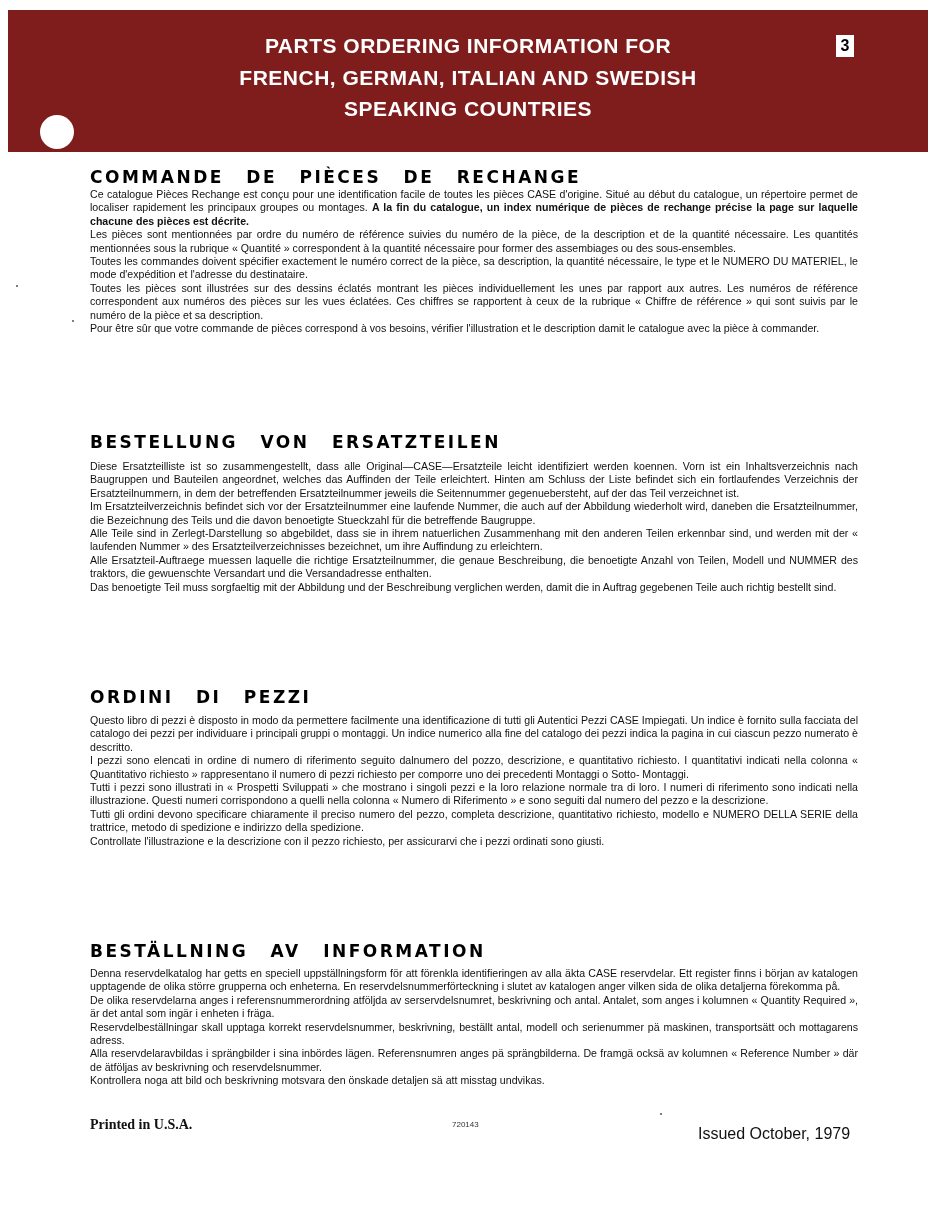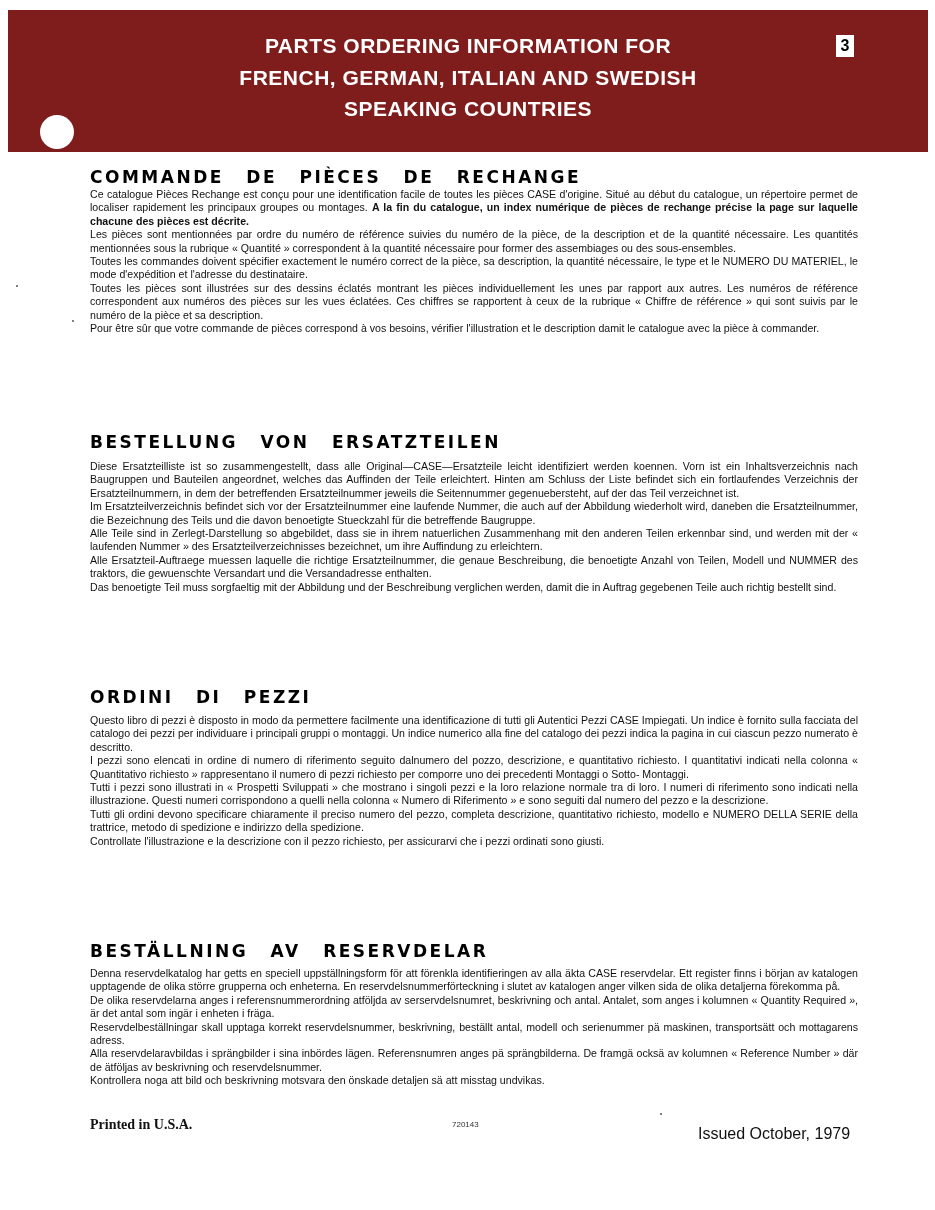--- a/index.html
+++ b/index.html
@@ -79,21 +79,21 @@
 
 <div class="section-title" style="top:687px;">ORDINI DI PEZZI</div>
 <div class="section-body" style="top:714px;">
   <p>Questo libro di pezzi è disposto in modo da permettere facilmente una identificazione di tutti gli Autentici Pezzi CASE Impiegati. Un indice è fornito sulla facciata del catalogo dei pezzi per individuare i principali gruppi o montaggi. Un indice numerico alla fine del catalogo dei pezzi indica la pagina in cui ciascun pezzo numerato è descritto.</p>
   <p>I pezzi sono elencati in ordine di numero di riferimento seguito dalnumero del pozzo, descrizione, e quantitativo richiesto. I quantitativi indicati nella colonna « Quantitativo richiesto » rappresentano il numero di pezzi richiesto per comporre uno dei precedenti Montaggi o Sotto- Montaggi.</p>
   <p>Tutti i pezzi sono illustrati in « Prospetti Sviluppati » che mostrano i singoli pezzi e la loro relazione normale tra di loro. I numeri di riferimento sono indicati nella illustrazione. Questi numeri corrispondono a quelli nella colonna « Numero di Riferimento » e sono seguiti dal numero del pezzo e la descrizione.</p>
   <p>Tutti gli ordini devono specificare chiaramente il preciso numero del pezzo, completa descrizione, quantitativo richiesto, modello e NUMERO DELLA SERIE della trattrice, metodo di spedizione e indirizzo della spedizione.</p>
   <p>Controllate l'illustrazione e la descrizione con il pezzo richiesto, per assicurarvi che i pezzi ordinati sono giusti.</p>
 </div>
 
-<div class="section-title" style="top:941px;">BESTÄLLNING AV RESERVDELAR</div>
+<div class="section-title" style="top:941px;">BESTÄLLNING AV INFORMATION</div>
 <div class="section-body" style="top:967px;">
   <p>Denna reservdelkatalog har getts en speciell uppställningsform för att förenkla identifieringen av alla äkta CASE reservdelar. Ett register finns i början av katalogen upptagende de olika större grupperna och enheterna. En reservdelsnummerförteckning i slutet av katalogen anger vilken sida de olika detaljerna förekomma på.</p>
   <p>De olika reservdelarna anges i referensnummerordning atföljda av serservdelsnumret, beskrivning och antal. Antalet, som anges i kolumnen « Quantity Required », är det antal som ingär i enheten i fräga.</p>
   <p>Reservdelbeställningar skall upptaga korrekt reservdelsnummer, beskrivning, beställt antal, modell och serienummer pä maskinen, transportsätt och mottagarens adress.</p>
   <p>Alla reservdelaravbildas i sprängbilder i sina inbördes lägen. Referensnumren anges pä sprängbilderna. De framgä ocksä av kolumnen « Reference Number » där de ätföljas av beskrivning och reservdelsnummer.</p>
   <p>Kontrollera noga att bild och beskrivning motsvara den önskade detaljen sä att misstag undvikas.</p>
 </div>
 
 <div class="footer-left">Printed in U.S.A.</div>
 <div class="footer-code">720143</div>

